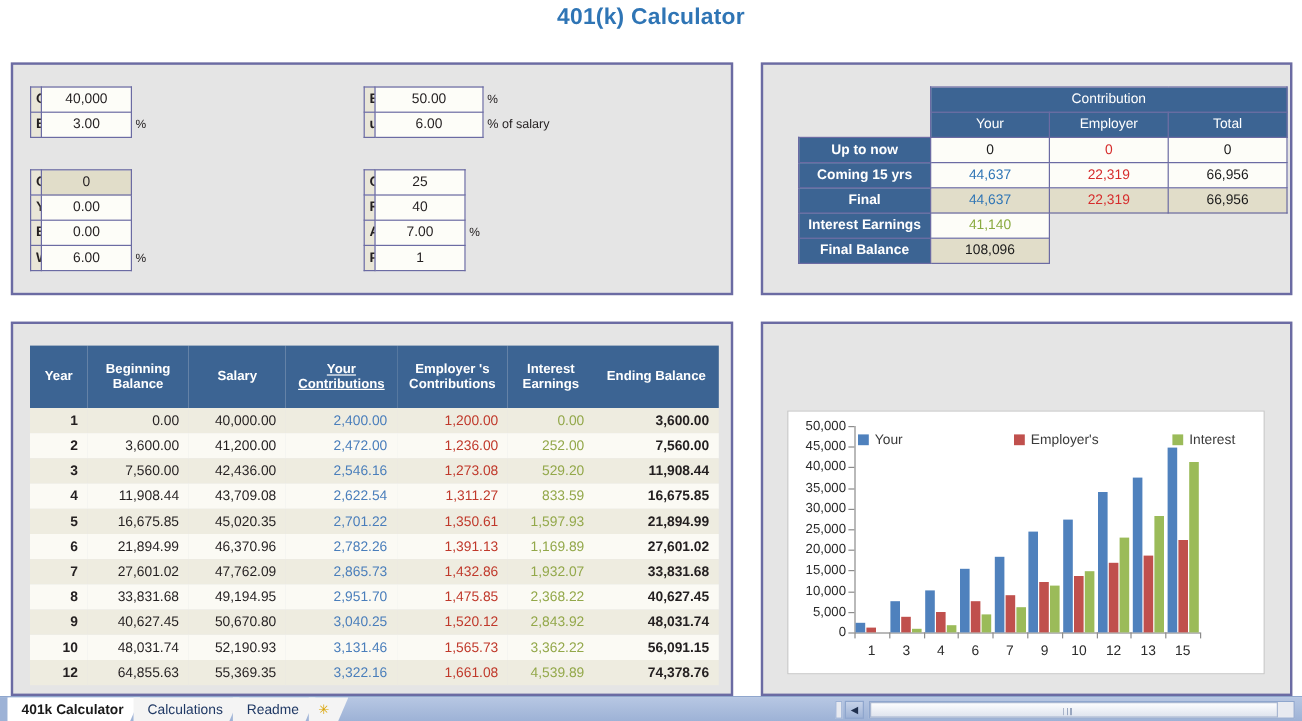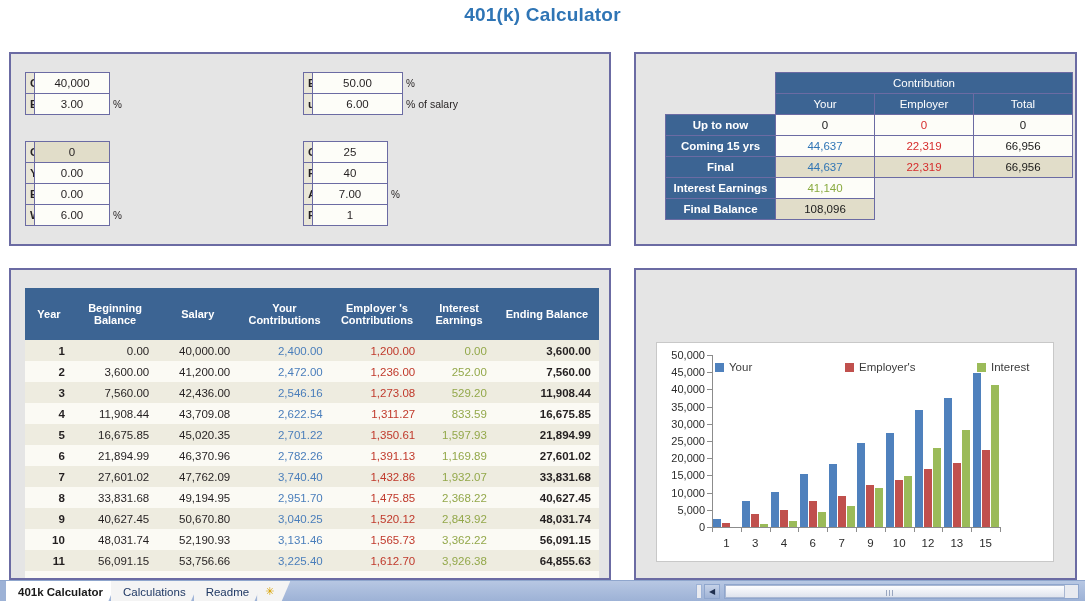--- a/index.html
+++ b/index.html
@@ -298,21 +298,21 @@
   </table>
 </div>
 
 <div class="panel" id="panel-table">
   <table id="proj-table">
     <thead>
         <tr id="proj-head-row">
           <th style="width: 48px;">Year</th>
           <th style="width: 84px;">Beginning Balance</th>
           <th style="width: 80px;">Salary</th>
-          <th style="width: 92px;">Your Contributions</th>
+          <th style="width: 92px; text-decoration: underline;">Your Contributions</th>
           <th style="width: 92px;">Employer 's Contributions</th>
           <th style="width: 70px;">Interest Earnings</th>
           <th style="width: 108px;">Ending Balance</th>
         </tr>
       </thead>
     <tbody id="proj-body">
         <tr>
           <td class="c-year">1</td>
           <td class="c-plain">0.00</td>
           <td class="c-plain">40,000.00</td>
@@ -363,21 +363,21 @@
           <td class="c-plain">46,370.96</td>
           <td class="c-blue">2,782.26</td>
           <td class="c-red">1,391.13</td>
           <td class="c-green">1,169.89</td>
           <td class="c-bold">27,601.02</td>
         </tr>
         <tr>
           <td class="c-year">7</td>
           <td class="c-plain">27,601.02</td>
           <td class="c-plain">47,762.09</td>
-          <td class="c-blue">3,740.40</td>
+          <td class="c-blue">2,865.73</td>
           <td class="c-red">1,432.86</td>
           <td class="c-green">1,932.07</td>
           <td class="c-bold">33,831.68</td>
         </tr>
         <tr>
           <td class="c-year">8</td>
           <td class="c-plain">33,831.68</td>
           <td class="c-plain">49,194.95</td>
           <td class="c-blue">2,951.70</td>
           <td class="c-red">1,475.85</td>
@@ -394,29 +394,20 @@
           <td class="c-bold">48,031.74</td>
         </tr>
         <tr>
           <td class="c-year">10</td>
           <td class="c-plain">48,031.74</td>
           <td class="c-plain">52,190.93</td>
           <td class="c-blue">3,131.46</td>
           <td class="c-red">1,565.73</td>
           <td class="c-green">3,362.22</td>
           <td class="c-bold">56,091.15</td>
-        </tr>
-        <tr>
-          <td class="c-year">11</td>
-          <td class="c-plain">56,091.15</td>
-          <td class="c-plain">53,756.66</td>
-          <td class="c-blue">3,225.40</td>
-          <td class="c-red">1,612.70</td>
-          <td class="c-green">3,926.38</td>
-          <td class="c-bold">64,855.63</td>
         </tr>
         <tr>
           <td class="c-year">12</td>
           <td class="c-plain">64,855.63</td>
           <td class="c-plain">55,369.35</td>
           <td class="c-blue">3,322.16</td>
           <td class="c-red">1,661.08</td>
           <td class="c-green">4,539.89</td>
           <td class="c-bold">74,378.76</td>
         </tr>

